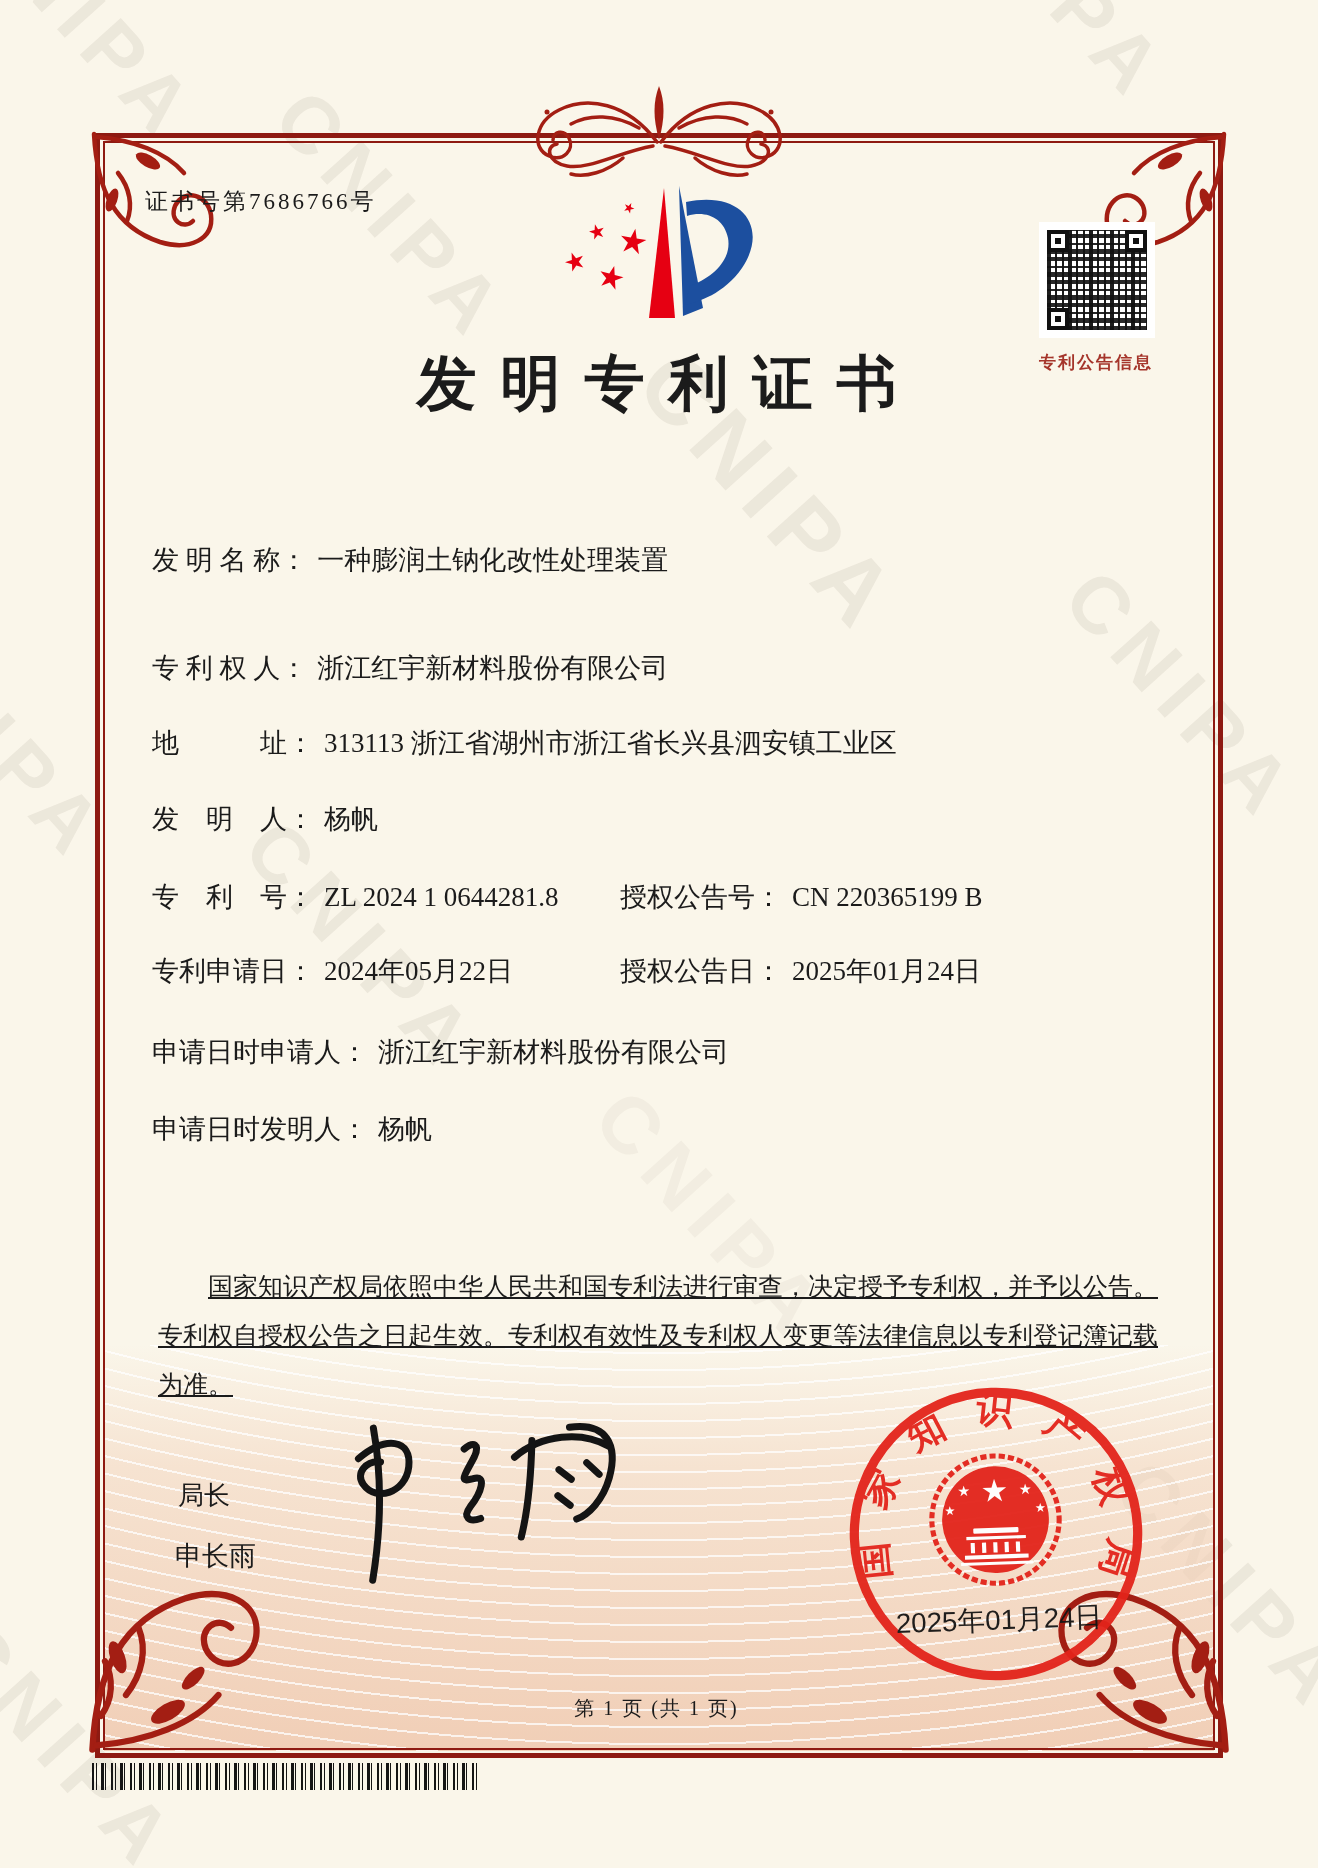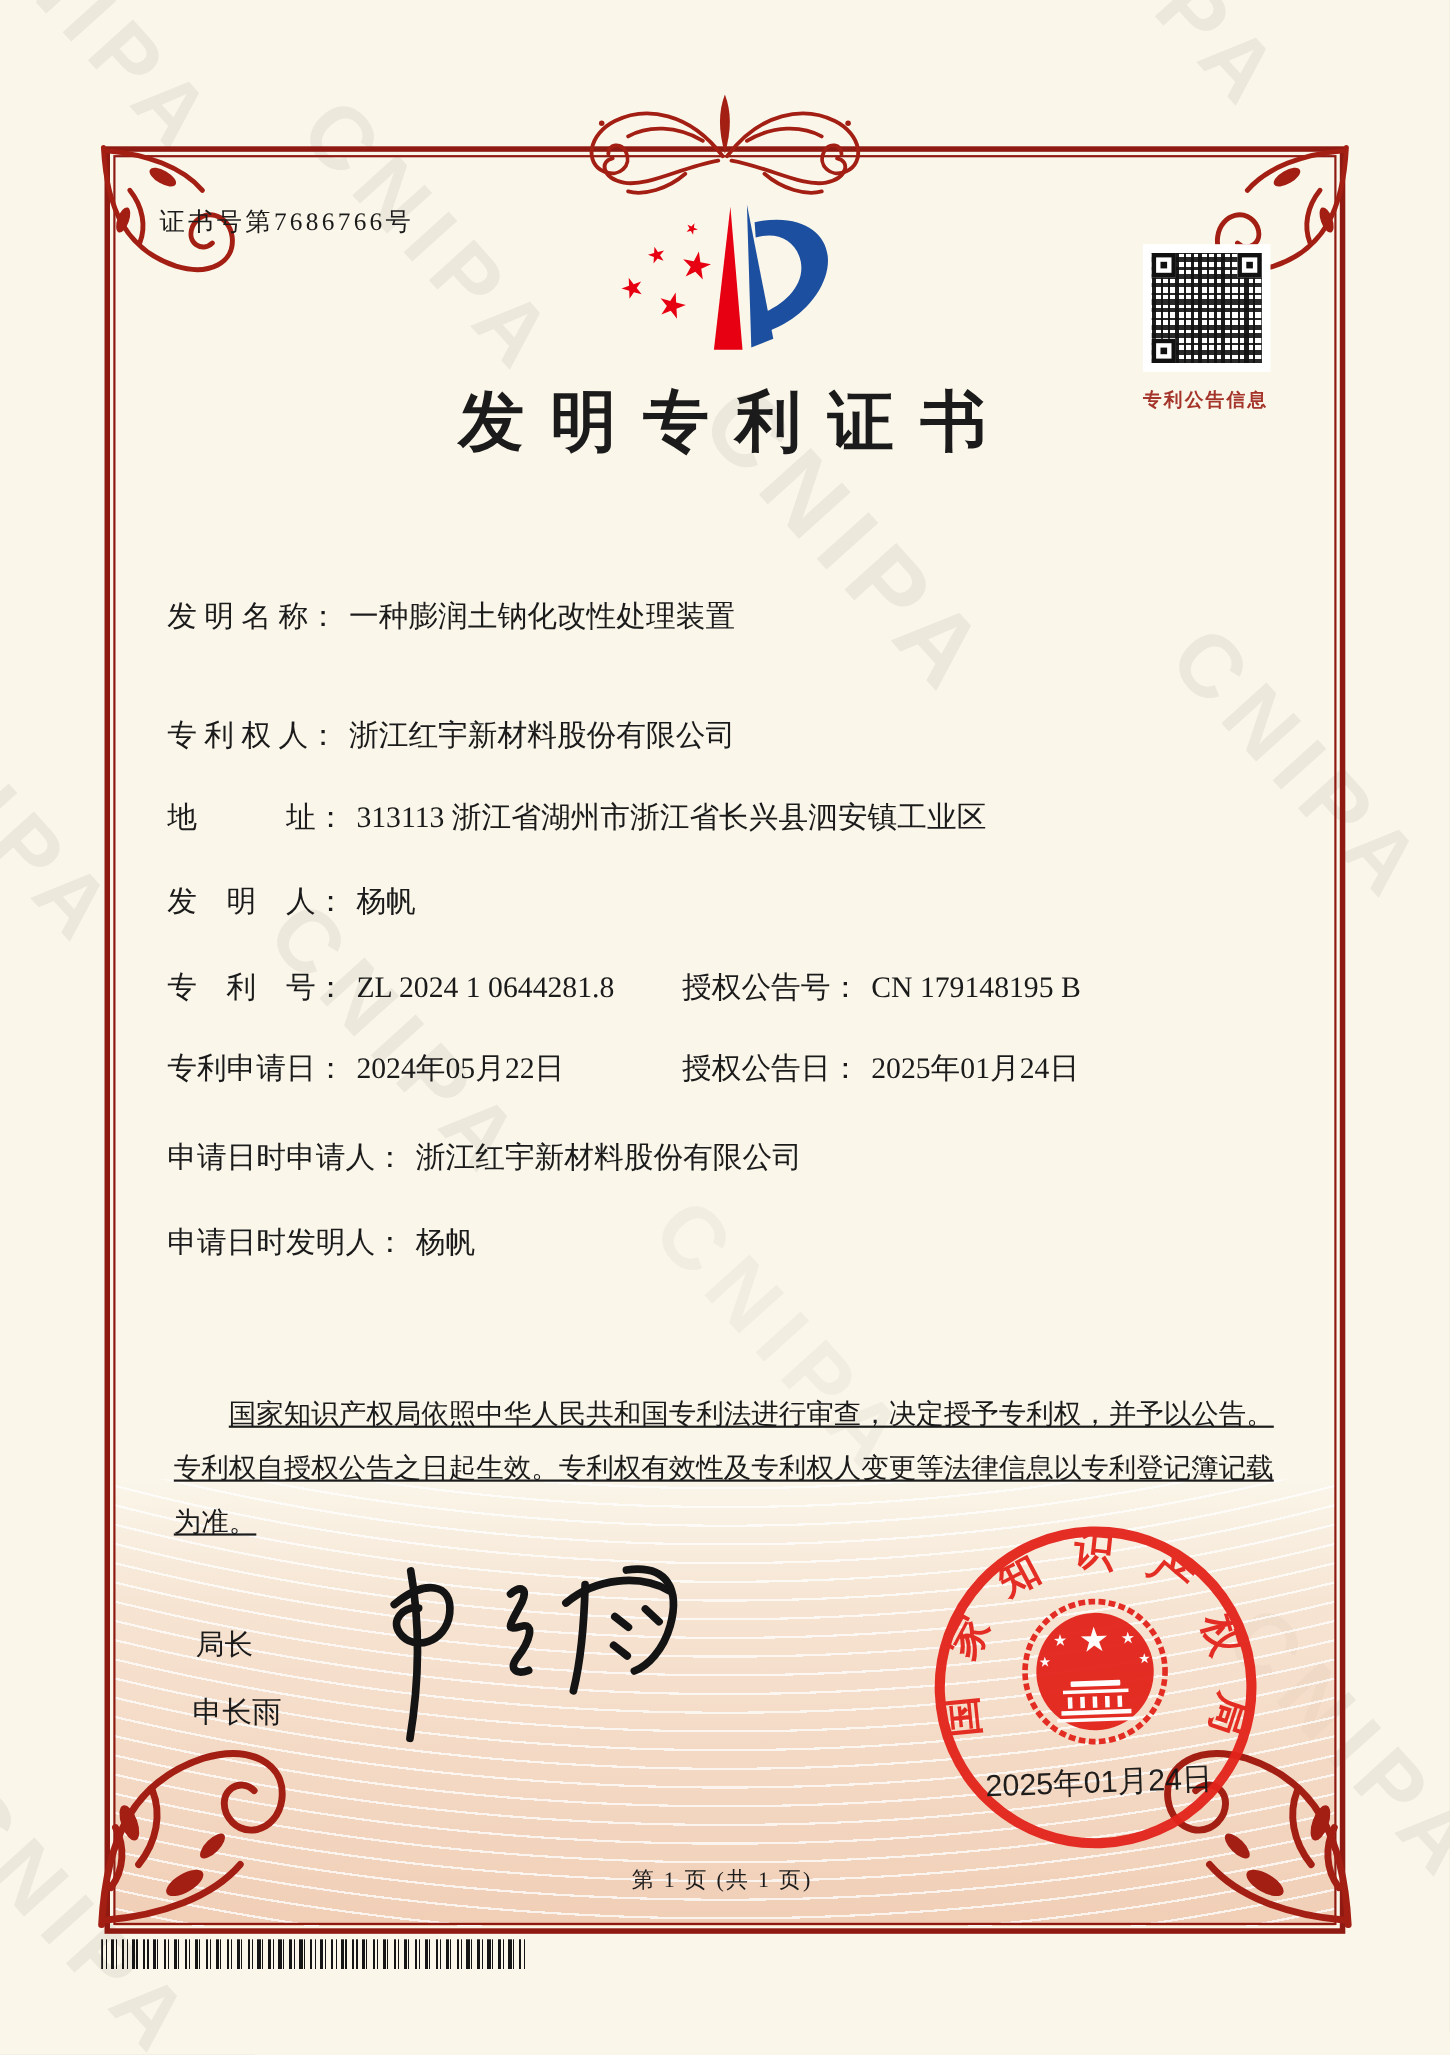--- a/index.html
+++ b/index.html
@@ -230,21 +230,21 @@
     </div>
     <div class="frow" style="top:183px;">
       <span class="lab">地　　　址：</span><span class="val">313113 浙江省湖州市浙江省长兴县泗安镇工业区</span>
     </div>
     <div class="frow" style="top:259px;">
       <span class="lab">发　明　人：</span><span class="val">杨帆</span>
     </div>
     <div class="frow" style="top:337px;">
       <span class="lab">专　利　号：</span><span class="val">ZL 2024 1 0644281.8</span>
       <span class="col2">
-        <span class="lab">授权公告号：</span><span class="val">CN 179148195 B</span>
+        <span class="lab">授权公告号：</span><span class="val">CN 220365199 B</span>
       </span>
     </div>
     <div class="frow" style="top:411px;">
       <span class="lab">专利申请日：</span><span class="val">2024年05月22日</span>
       <span class="col2">
         <span class="lab">授权公告日：</span><span class="val">2025年01月24日</span>
       </span>
     </div>
     <div class="frow" style="top:492px;">
       <span class="lab">申请日时申请人：</span><span class="val">浙江红宇新材料股份有限公司</span>

